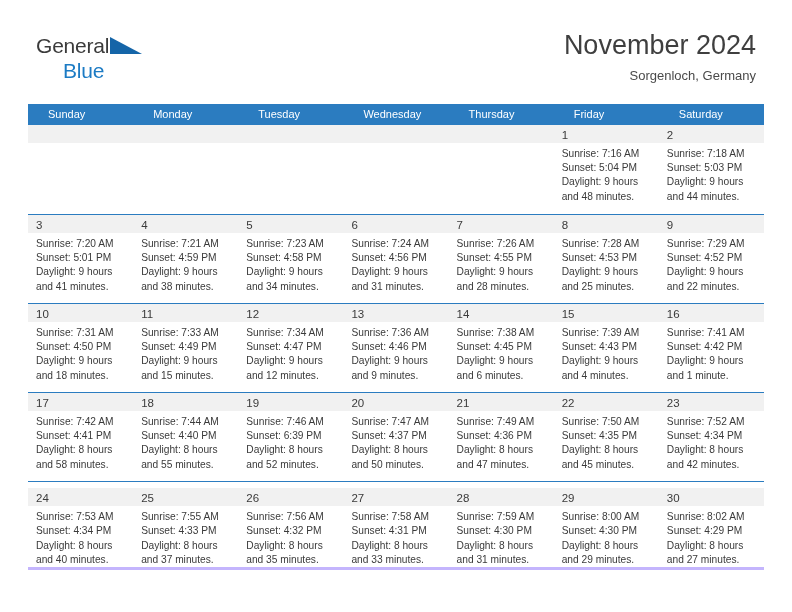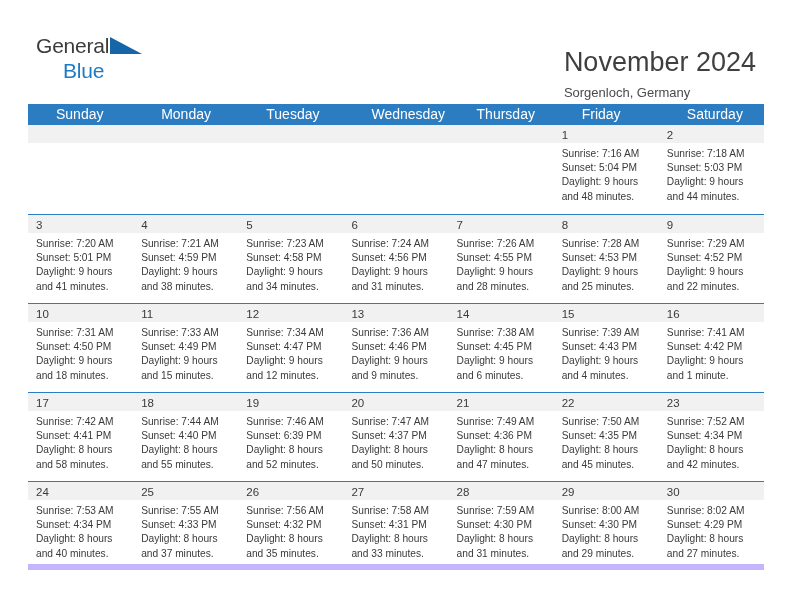--- a/index.html
+++ b/index.html
@@ -61,22 +61,21 @@
     width: 0;
     height: 0;
     border-left: 32px solid #1565a8;
     border-top: 17px solid transparent;
   }
 
   .title-block {
     position: absolute;
     right: 8px;
     top: 0;
-    text-align: left;
-    margin-top: 17px;
+    text-align: right;
   }
   .month-title {
     font-size: 27px;
     color: #3f3f3f;
     font-weight: normal;
     line-height: 34px;
     white-space: nowrap;
   }
   .location {
     font-size: 13px;
@@ -94,38 +93,38 @@
     width: 736px;
   }
   .dow-row {
     display: flex;
     background: #2b7cc0;
     height: 21px;
   }
   .dow {
     flex: 1 1 0;
     color: #ffffff;
-    font-size: 14px;
+    font-size: 11px;
     line-height: 21px;
-    padding-left: 10px;
+    padding-left: 20px;
     box-sizing: border-box;
     white-space: nowrap;
-    margin-left: 18px;
   }
   .week {
     display: flex;
     border-top: 1px solid #2b7cc0;
     height: 89px;
     box-sizing: border-box;
   }
   .week.first {
     border-top: none;
   }
   .week.last {
-    border-bottom: 6px solid #c4b5fd;
+    border-bottom: 3px solid #c4b5fd;
+    align-items: flex-end;
   }
   .cell {
     flex: 1 1 0;
     box-sizing: border-box;
     position: relative;
     background: #ffffff;
     overflow: hidden;
   }
   .cell-datebar {
     background: #f1f1f1;

